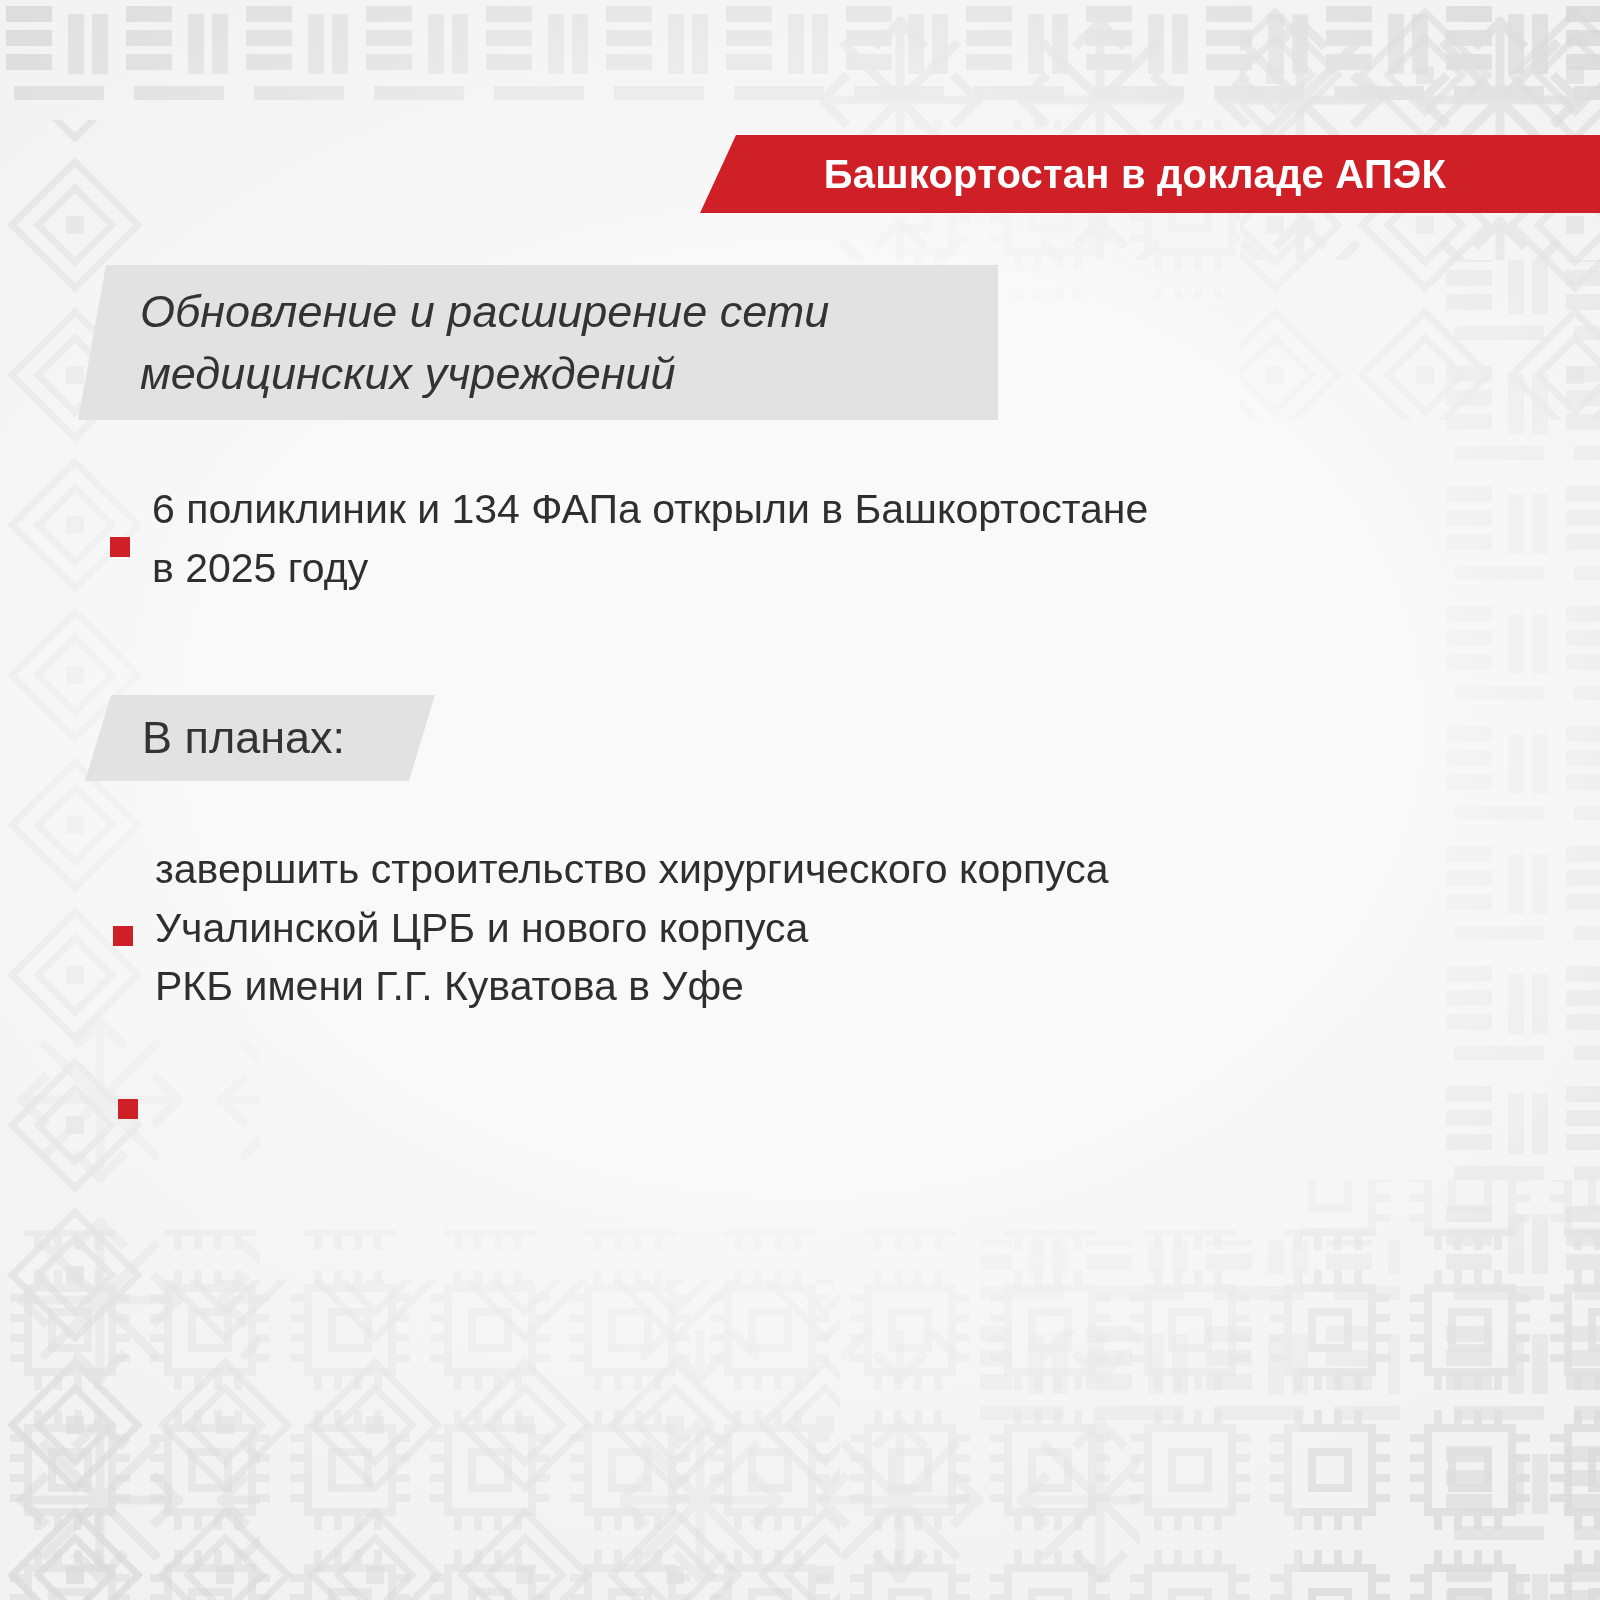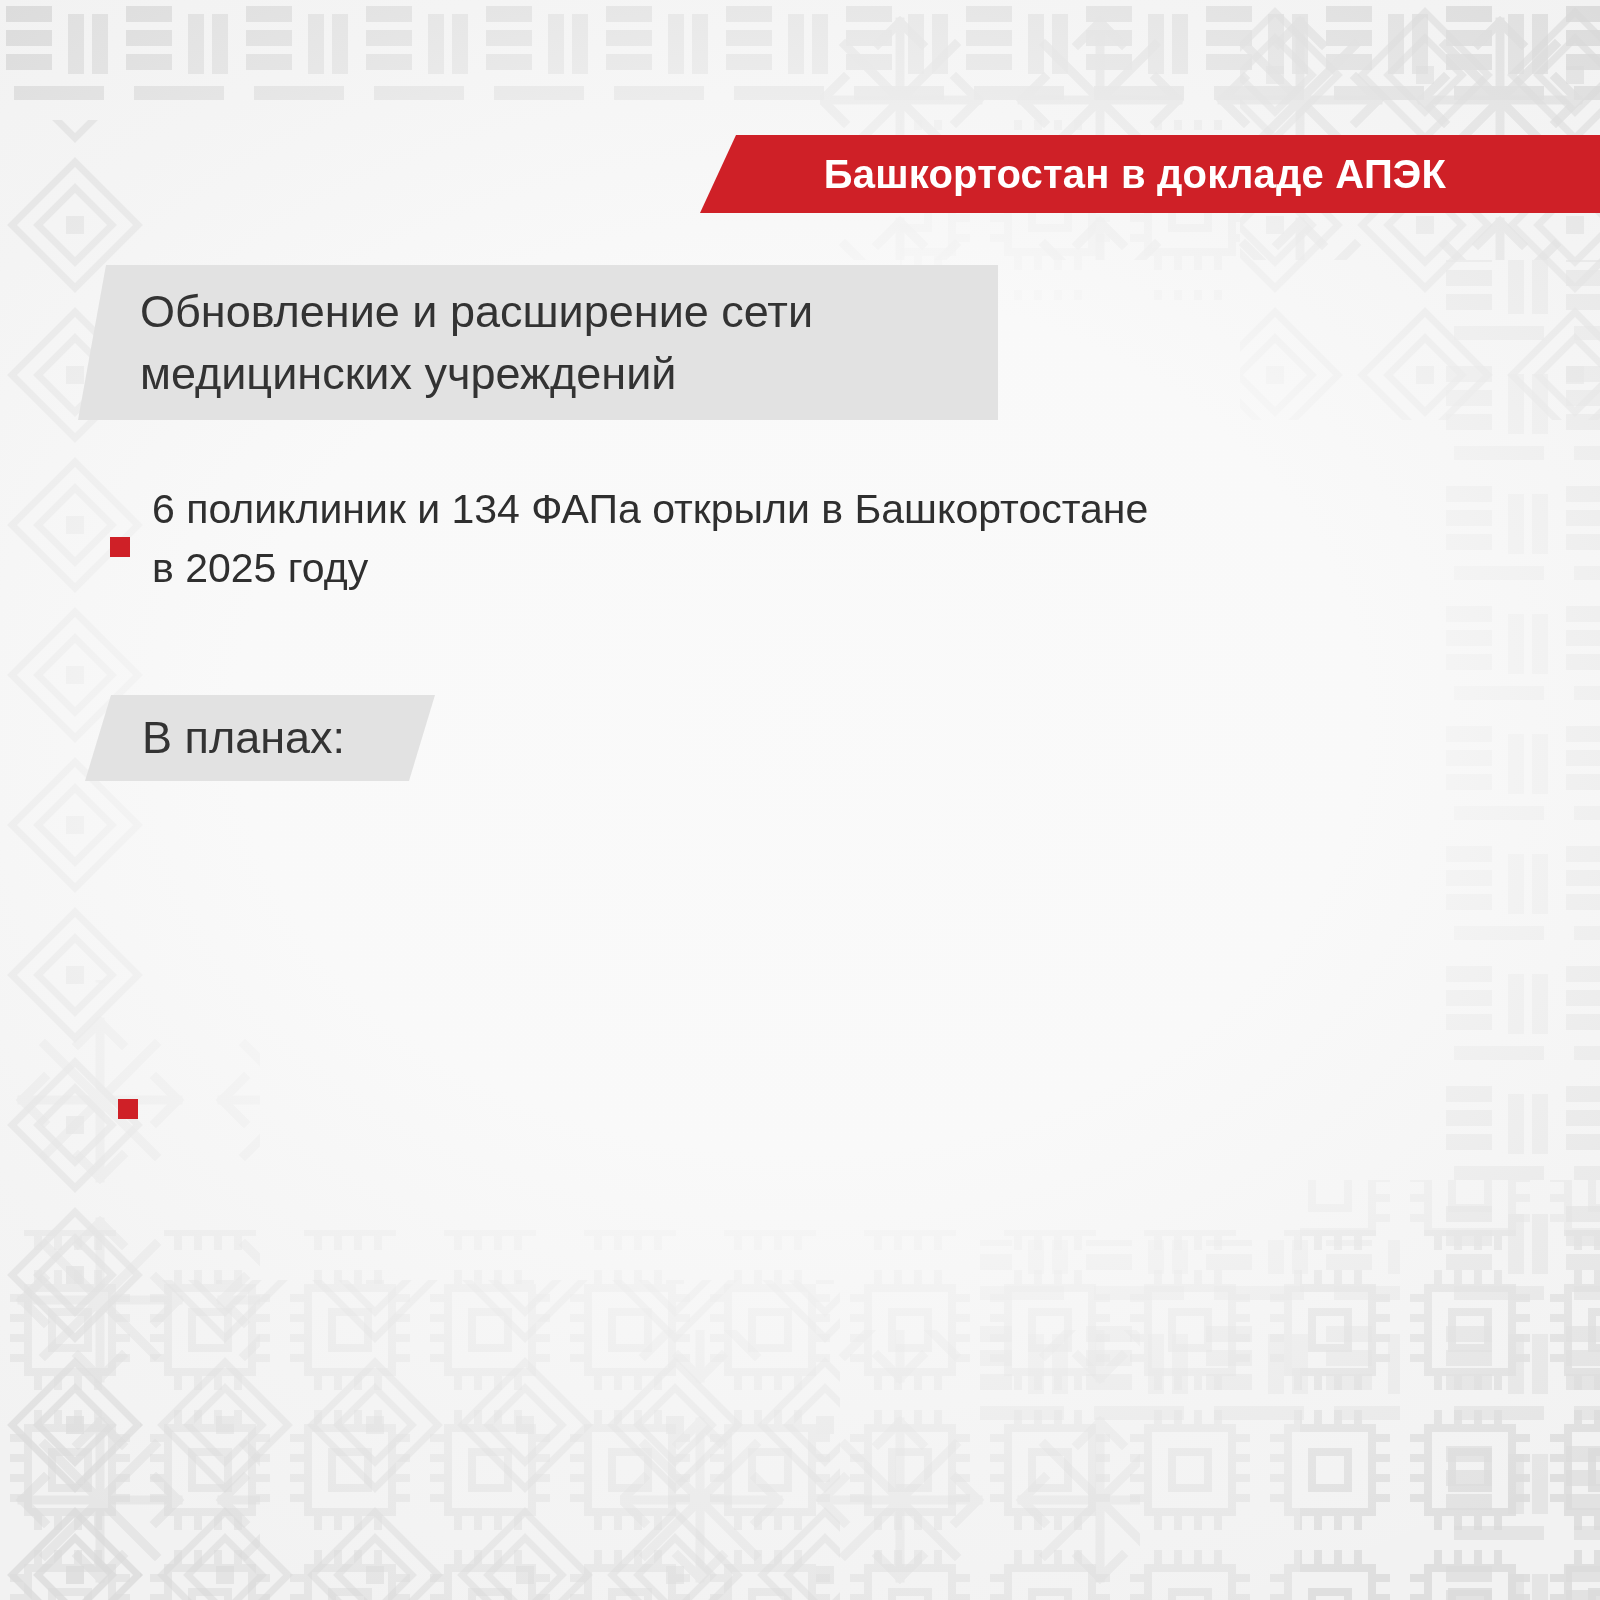--- a/index.html
+++ b/index.html
@@ -81,20 +81,21 @@
     white-space: pre-line;
   }
 
   #plate-main {
     top: 265px;
     left: 78px;
     width: 920px;
     height: 155px;
     padding: 10px 0 10px 62px;
     clip-path: polygon(28px 0, 100% 0, 972px 100%, 0 100%);
+    font-style: italic;
   }
 
   #plate-plans {
     top: 695px;
     left: 85px;
     width: 350px;
     height: 86px;
     padding: 0 0 0 57px;
     clip-path: polygon(26px 0, 100% 0, 324px 100%, 0 100%);
   }
@@ -220,18 +221,24 @@
   <div class="bullet-row" id="bullet-1">
     <span class="bullet-marker"></span>
     <span class="bullet-text">6 поликлиник и 134 ФАПа открыли в Башкортостане
 в 2025 году</span>
   </div>
 
   <div class="plate" id="plate-plans">
     <span class="plate-text">В планах:</span>
   </div>
 
+  <div class="bullet-row" id="bullet-2">
+    <span class="bullet-marker"></span>
+    <span class="bullet-text">завершить строительство хирургического корпуса
+Учалинской ЦРБ и нового корпуса
+РКБ имени Г.Г. Куватова в Уфе</span>
+  </div>
 
   <div class="bullet-row" id="bullet-3">
     <span class="bullet-marker"></span>
   </div>
 
 </div>
 
 </body></html>

